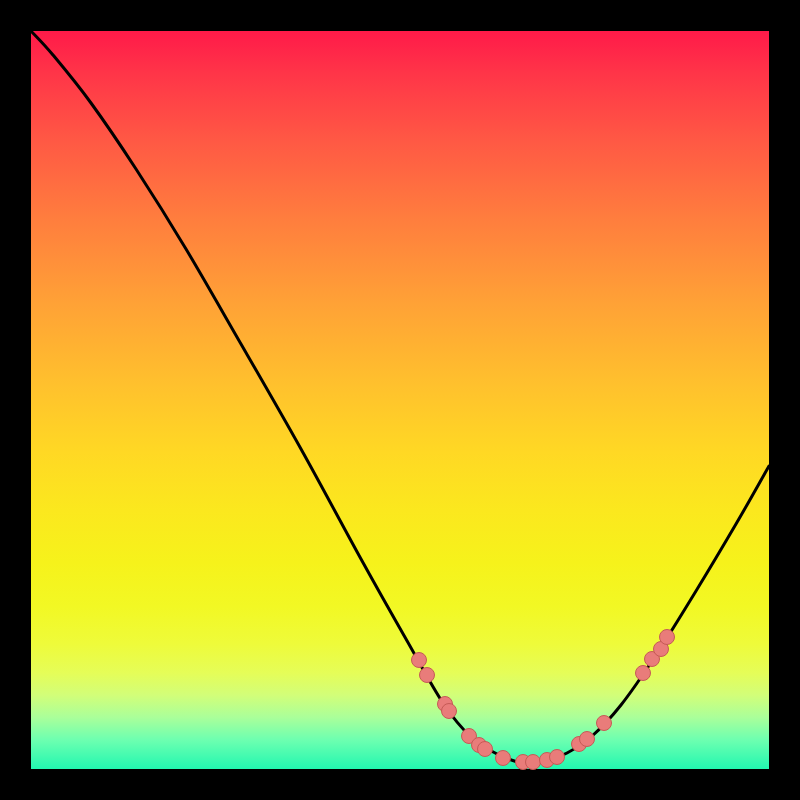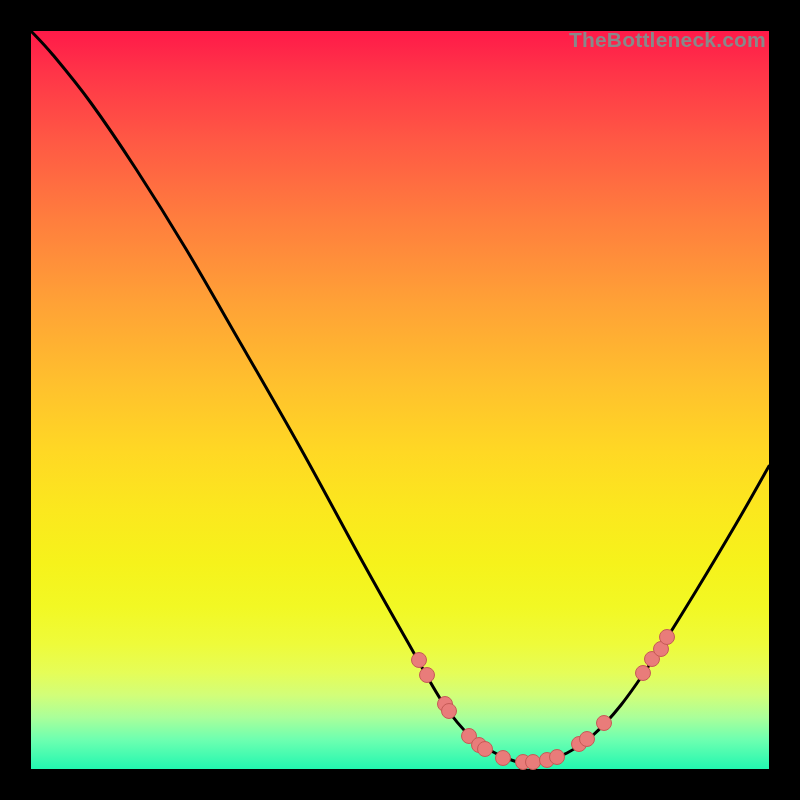--- a/index.html
+++ b/index.html
@@ -87,14 +87,13 @@
         <circle cx="548" cy="713" r="7.5" fill="#e97c7a" stroke="#c65a56" stroke-width="1"></circle>
         <circle cx="556" cy="708" r="7.5" fill="#e97c7a" stroke="#c65a56" stroke-width="1"></circle>
         <circle cx="573" cy="692" r="7.5" fill="#e97c7a" stroke="#c65a56" stroke-width="1"></circle>
         <circle cx="612" cy="642" r="7.5" fill="#e97c7a" stroke="#c65a56" stroke-width="1"></circle>
         <circle cx="621" cy="628" r="7.5" fill="#e97c7a" stroke="#c65a56" stroke-width="1"></circle>
         <circle cx="630" cy="618" r="7.5" fill="#e97c7a" stroke="#c65a56" stroke-width="1"></circle>
         <circle cx="636" cy="606" r="7.5" fill="#e97c7a" stroke="#c65a56" stroke-width="1"></circle>
       </g>
   </svg>
 
-  <div class="watermark">TheBottleneck.com</div>
 </div>
 
 </body></html>

